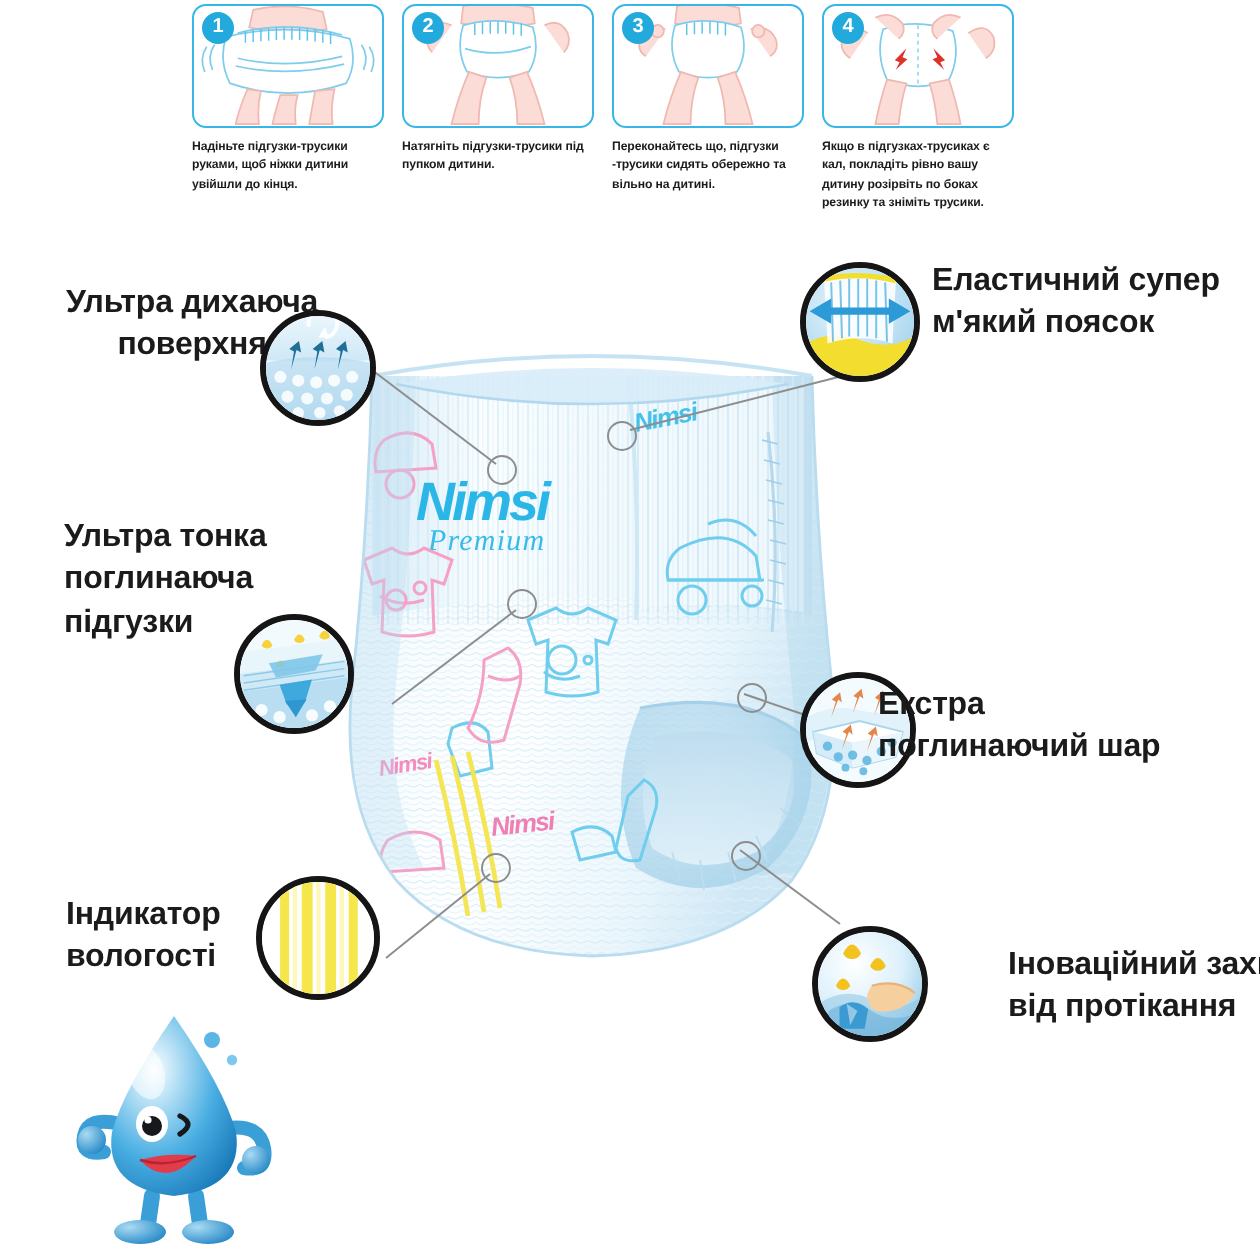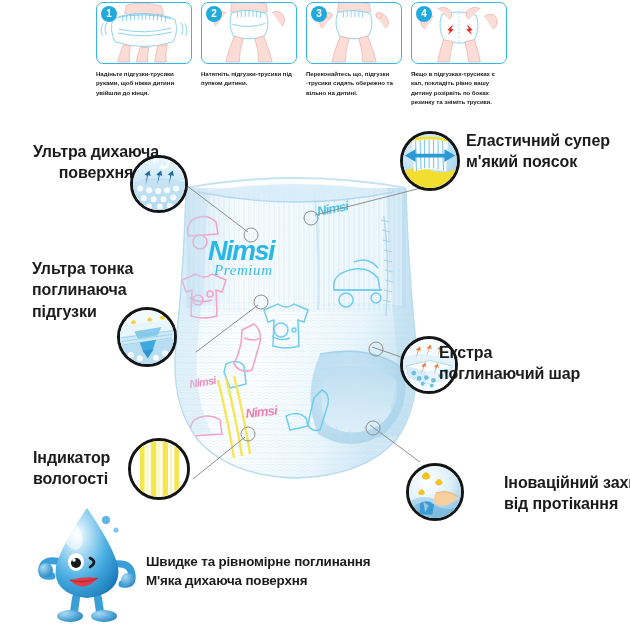--- a/index.html
+++ b/index.html
@@ -527,18 +527,14 @@
     <circle cx="40" cy="57" r="5" fill="#16181b"></circle>
     <circle cx="38" cy="54" r="1.8" fill="#ffffff"></circle>
     <path d="M54 52 Q62 56 54 61" fill="none" stroke="#16181b" stroke-width="2.6" stroke-linecap="round"></path>
     <path d="M34 74 Q47 88 62 72 Q48 70 34 74 Z" fill="#e23b49"></path>
     <path d="M34 74 Q47 78 62 72" fill="none" stroke="#b82432" stroke-width="1.2"></path>
 
     <circle cx="70" cy="14" r="4" fill="#5bb6e6"></circle>
     <circle cx="80" cy="24" r="2.6" fill="#7dc8ee"></circle>
   </svg>
 
-  <div class="mascot-text">
-    <div>Швидке та рівномірне поглинання</div>
-    <div>М'яка дихаюча поверхня</div>
-  </div>
 
 </div>
 
 </body></html>

